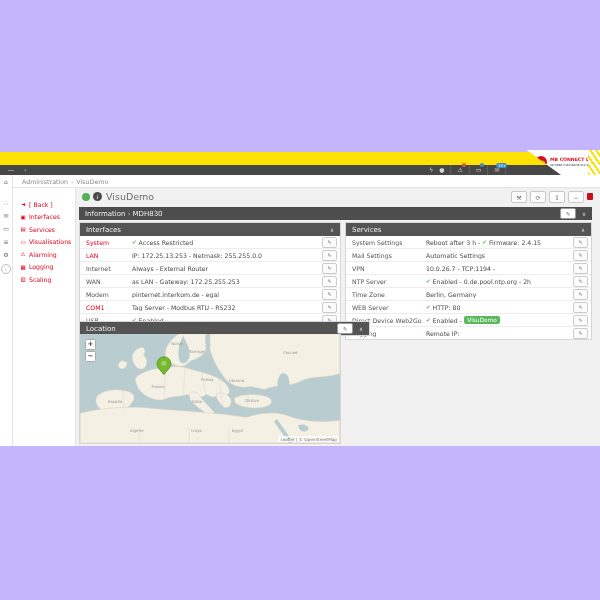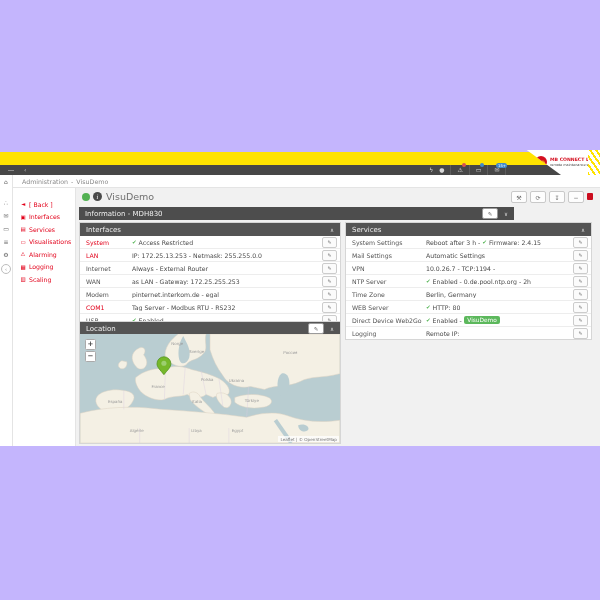--- a/index.html
+++ b/index.html
@@ -53,21 +53,21 @@
   .main{position:absolute;left:76px;top:188px;width:524px;height:258px;background:#f1f1f1;}
   .status-dot{position:absolute;left:6px;top:5px;width:8px;height:8px;border-radius:50%;background:#52b152;}
   .info-circ{position:absolute;left:17px;top:4px;width:9px;height:9px;border-radius:50%;background:#4a4a4a;
              color:#fff;font-size:6px;font-style:italic;display:flex;align-items:center;justify-content:center;
              font-family:"DejaVu Serif",serif;}
   .ptitle{position:absolute;left:30px;top:3px;font-size:9.5px;color:#707070;}
   .tbtns{position:absolute;right:16px;top:3px;display:flex;gap:3px;}
   .tbtn{width:14px;height:10px;border:1px solid #c9c9c9;border-radius:2px;background:#fdfdfd;
         color:#666;font-size:6px;display:flex;align-items:center;justify-content:center;cursor:pointer;}
   .redchip{position:absolute;right:7px;top:5px;width:6px;height:7px;background:#cb0d1f;border-radius:1px;cursor:pointer;}
-  .info-header{position:absolute;left:3px;top:19px;width:435px;height:13px;background:#4d4d4d;
+  .info-header{position:absolute;left:3px;top:19px;width:513px;height:13px;background:#4d4d4d;
         display:flex;align-items:center;color:#efefef;font-size:7px;padding:0 4px 0 6px;box-sizing:border-box;}
   .hdr-right{margin-left:auto;display:flex;align-items:center;gap:4px;}
   .hdr-editbtn{width:14px;height:9px;background:#fff;border:1px solid #9a9a9a;border-radius:2px;color:#555;
         font-size:5.5px;display:flex;align-items:center;justify-content:center;cursor:pointer;}
   .hdr-chev{font-size:5.5px;color:#ddd;cursor:pointer;padding:0 2px;}
   
   .panel{position:absolute;background:#fff;border:1px solid #d6d6d6;box-sizing:border-box;}
   .panel-hdr{height:13px;background:#545454;display:flex;align-items:center;color:#efefef;
         font-size:7px;padding:0 4px 0 6px;}
   .prow{display:flex;align-items:center;height:12px;border-bottom:1px solid #ededed;
@@ -361,21 +361,21 @@
         <span class="rlabel">Logging</span>
         <span class="rvalue">
             <span>Remote IP:</span>
           </span>
         <span class="editbtn">
             <span>✎</span>
           </span>
       </div>
     </div>
 
-    <div class="panel" style="left:3px;top:133px;width:262px;">
+    <div class="panel" style="left:3px;top:133px;width:291px;">
       <div class="panel-hdr">
         <span>Location</span>
         <span class="hdr-right">
           <span class="hdr-editbtn">
               <span>✎</span>
             </span>
           <span class="hdr-chev">∧</span>
         </span>
       </div>
     </div>

